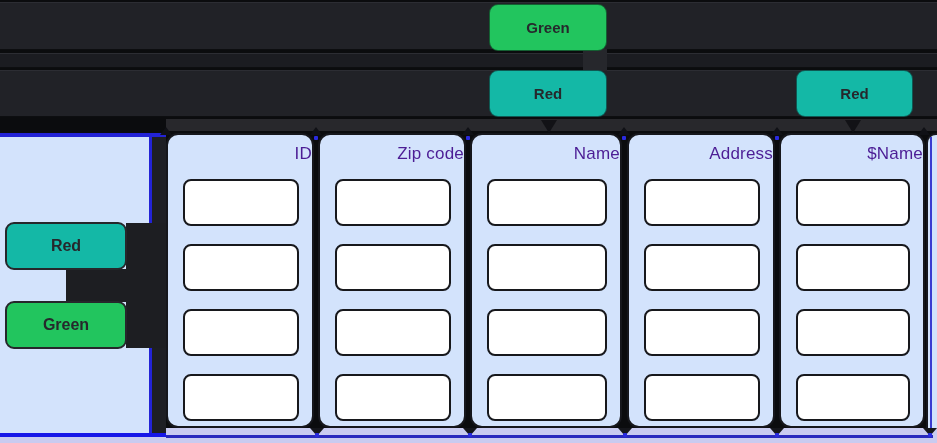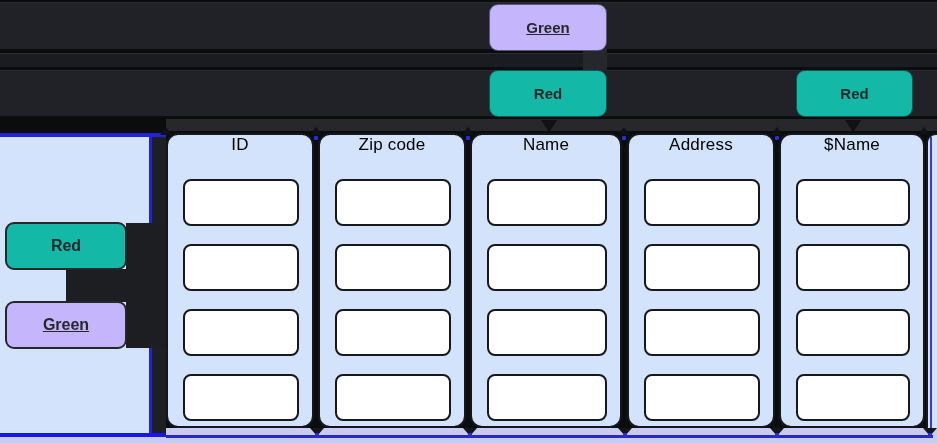--- a/index.html
+++ b/index.html
@@ -14,21 +14,21 @@
   .strip1{top:2px; height:48px;}
   .stripthin{top:53px; height:15px; background:#1b1c21;}
   .strip2{top:70px; height:47px;}
   .tail{position:absolute; left:583px; top:49px; width:24px; height:22px; background:#26272c;}
   .band{position:absolute; left:166px; top:119px; width:771px; height:12px; background:#28282c;}
   
   .badge{
     position:absolute; display:flex; align-items:center; justify-content:center;
     font-size:15px; font-weight:700; color:#26282c; border-radius:9px; box-sizing:border-box;
   }
-  .badge.green{background:#c4b5fd;text-decoration:underline;}
+  .badge.green{background:#22c55e;}
   .badge.red{background:#14b8a6;}
   .badge.topb{height:47px; border:1px solid rgba(10,11,14,0.55);}
   .badge.sideb{left:5px; width:122px; height:48px; border:2.5px solid #26272b; font-size:16px;}
   
   .tri-down-lg{position:absolute; width:0; height:0;
     border-left:8px solid transparent; border-right:8px solid transparent;
     border-top:13px solid #121216;}
   .tri-up{position:absolute; width:0; height:0;
     border-left:6px solid transparent; border-right:6px solid transparent;
     border-bottom:8px solid #101116;}
@@ -38,22 +38,22 @@
   .bluedot{position:absolute; width:4px; height:4px; background:#2a2ae0; border-radius:1px;}
   
   .leftpanel{position:absolute; left:0; top:136px; width:150px; height:297px; background:#d3e3fc;}
   .conn{position:absolute; background:#1d1e22;}
   
   .col{
     position:absolute; top:133px; height:295px; background:#d3e3fc;
     border:2px solid #16171c; border-radius:12px; box-sizing:border-box;
   }
   .col-header{
-    text-align:center; font-size:17px; font-weight:400;
-    color:#000000; letter-spacing:0.2px;
+    margin-top:9px; text-align:right; font-size:17px; font-weight:400;
+    color:#4c1d95; letter-spacing:0.2px;
   }
   .cell{
     position:absolute; left:15px; right:13px; height:47px;
     background:#ffffff; border:2px solid #17181c; border-radius:8px; box-sizing:border-box;
   }
   .r0{top:44px;} .r1{top:109px;} .r2{top:174px;} .r3{top:239px;}
   
   .sliver{
     position:absolute; left:926px; top:133px; width:11px; height:295px;
     background:#d3e3fc; border-left:2px solid #16171c; border-top:2px solid #16171c;

